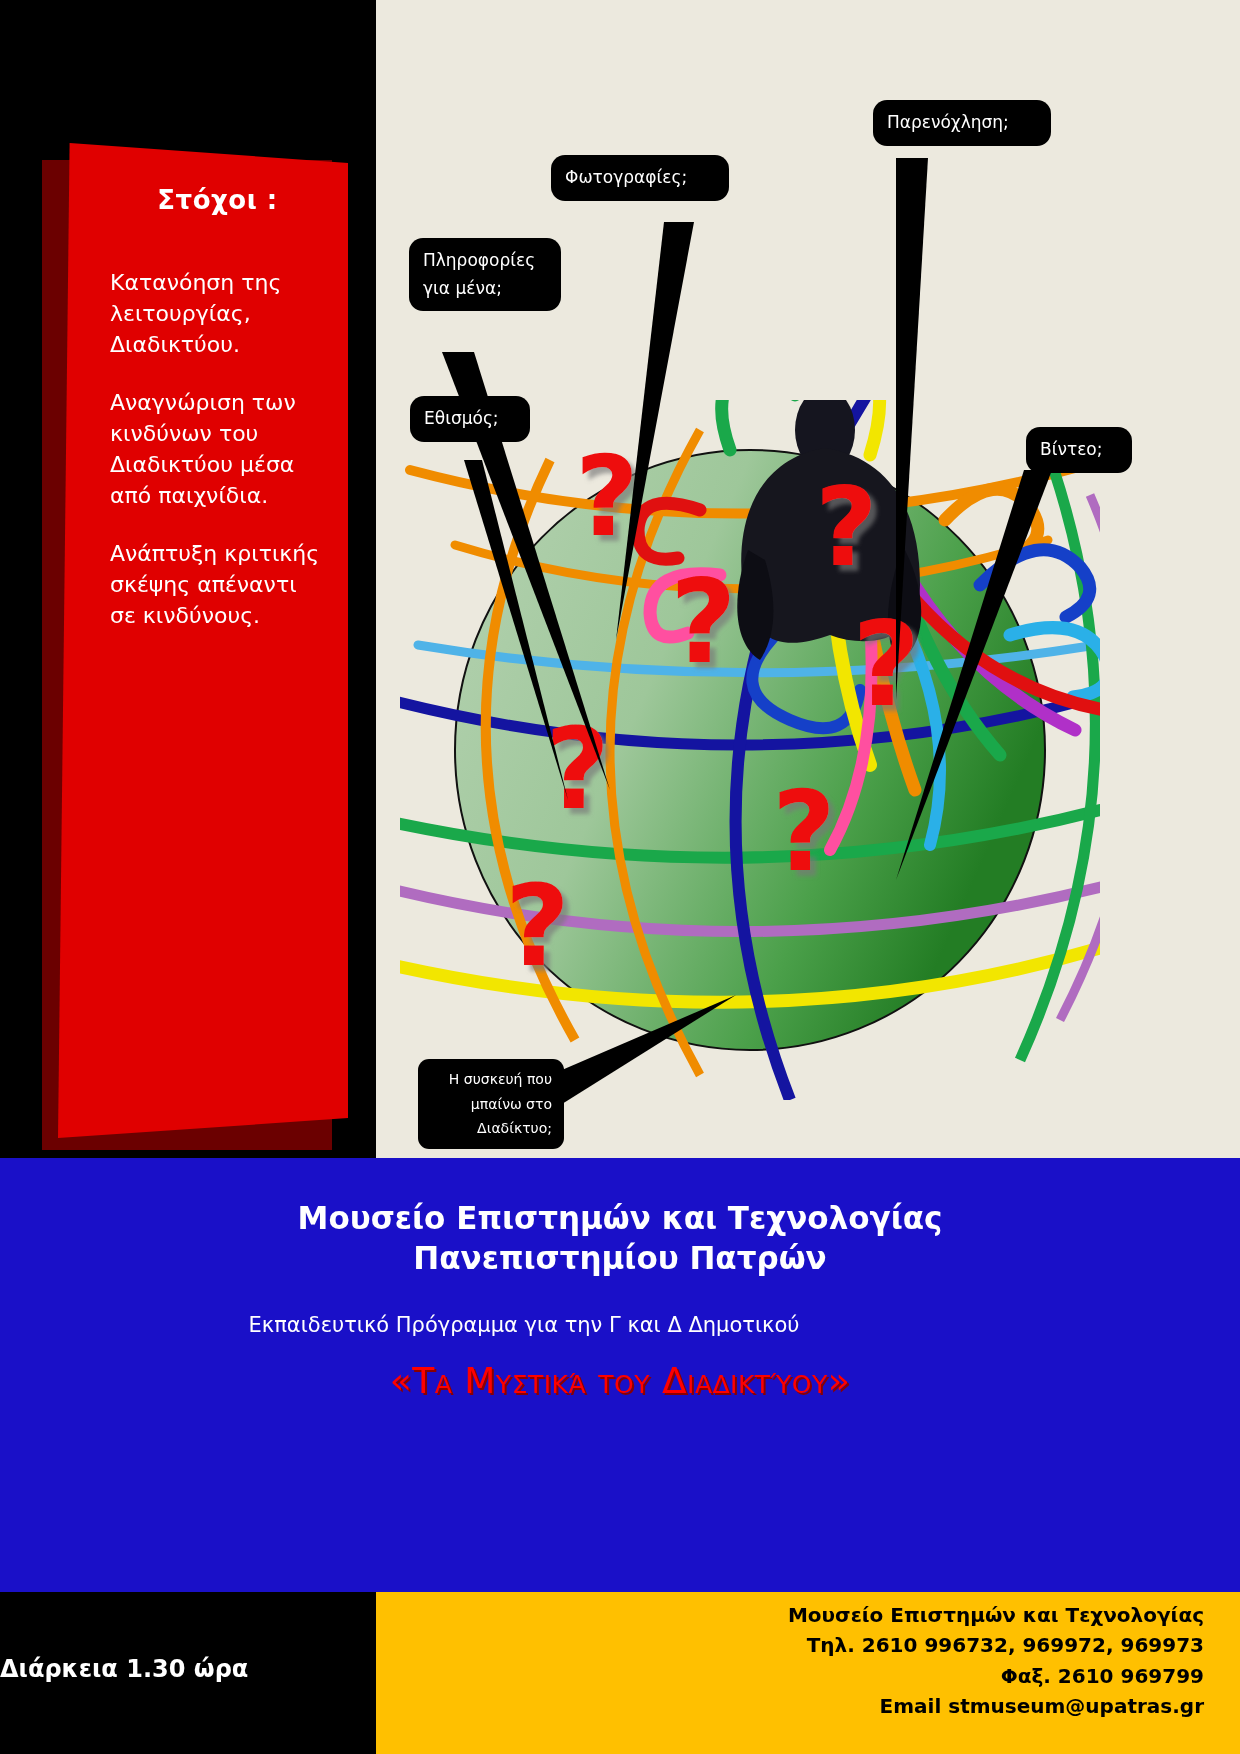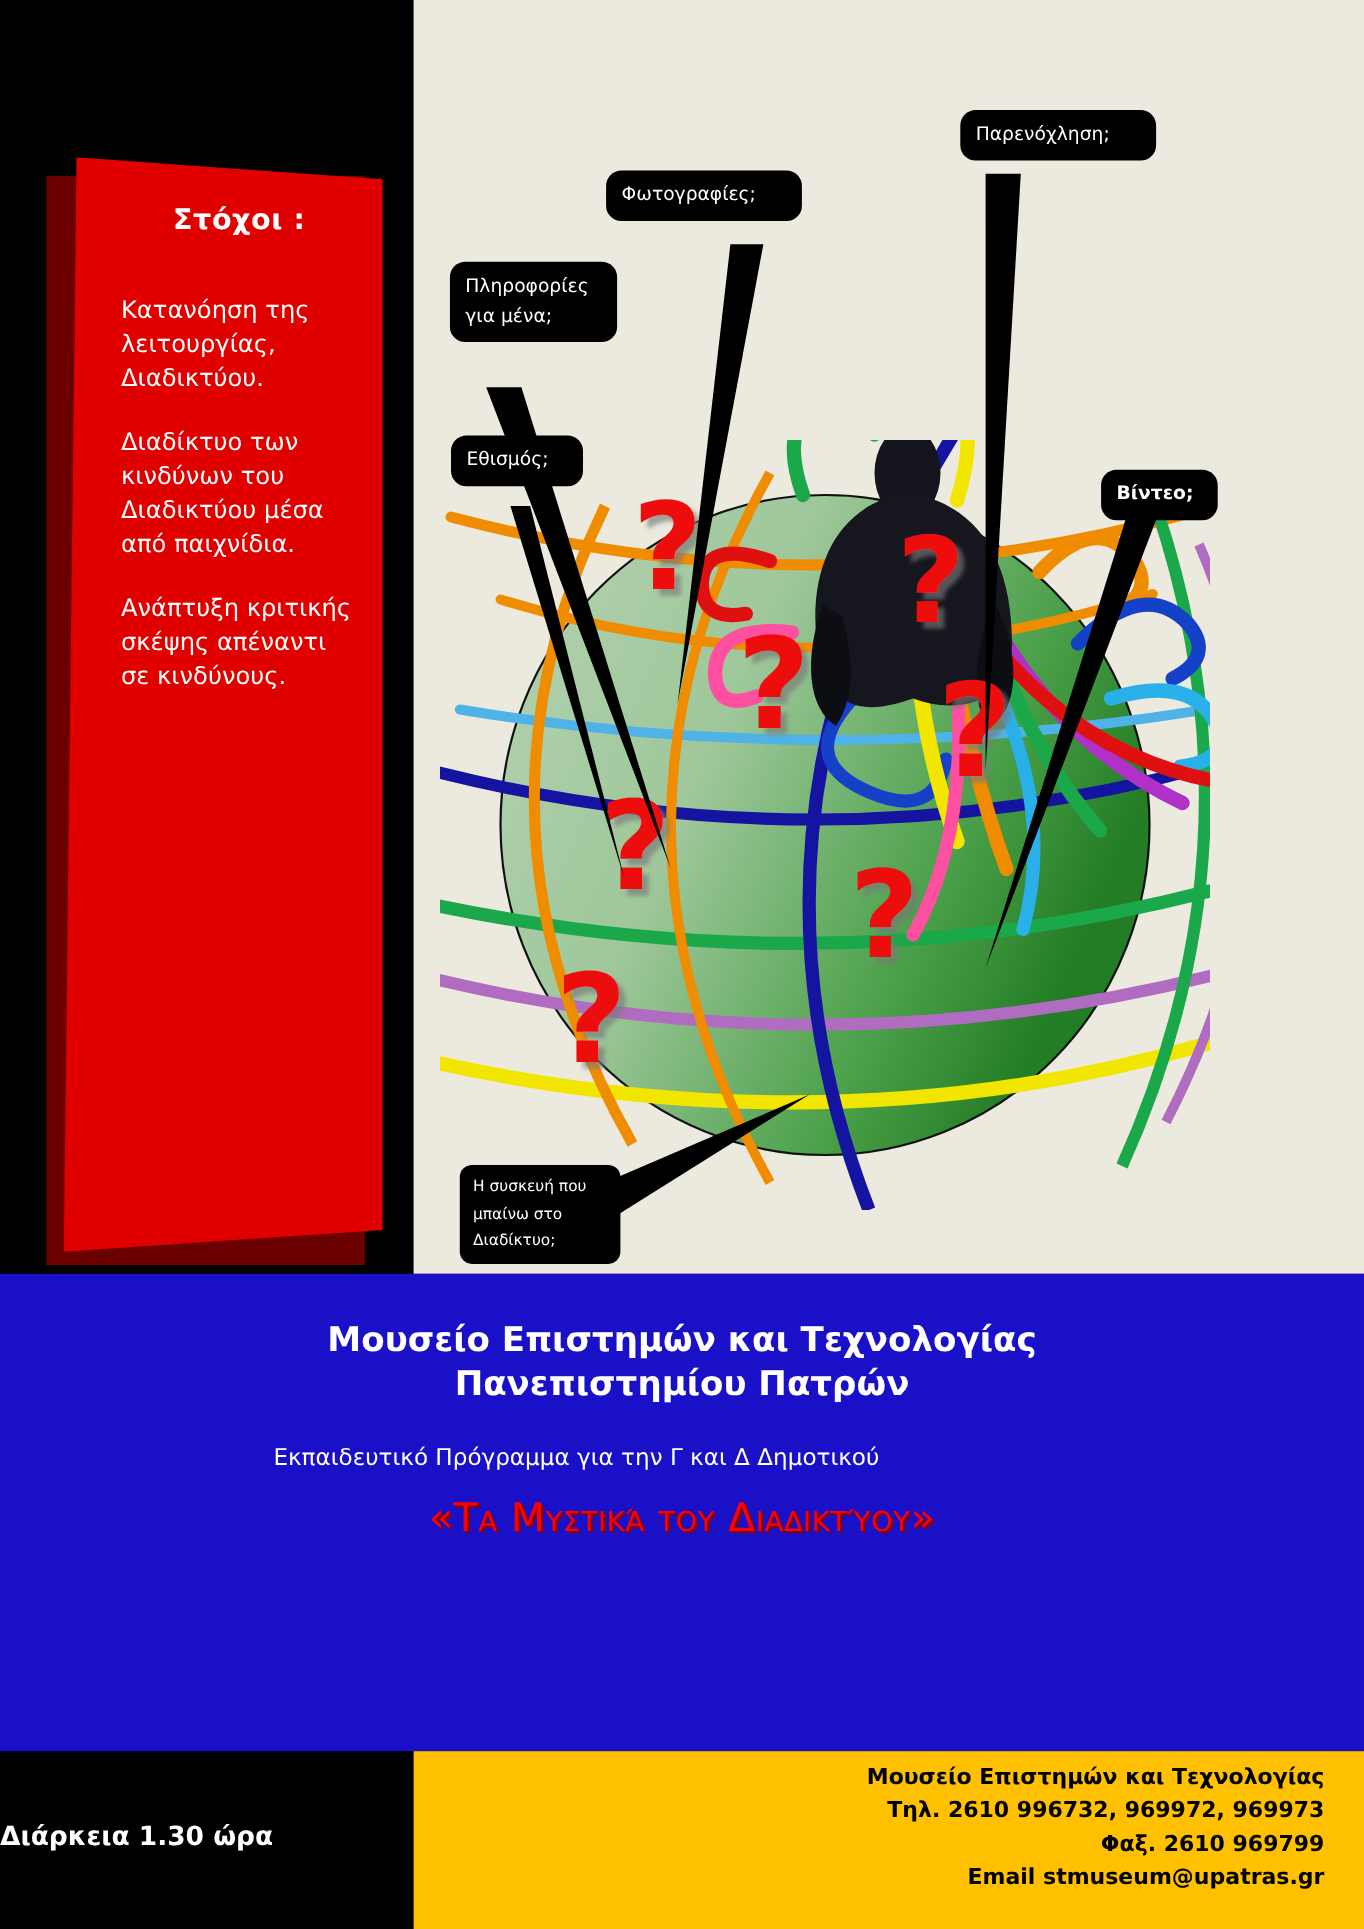--- a/index.html
+++ b/index.html
@@ -90,21 +90,21 @@
   <div class="bg-cream"></div>
   <div class="bg-blue"></div>
   <div class="bg-black-bottom"></div>
   <div class="bg-yellow"></div>
 
   <div class="goals-shadow"></div>
   <div class="goals-panel"></div>
   <div class="goals-inner">
     <div class="goals-title">Στόχοι :</div>
     <div class="goal-item">Κατανόηση της λειτουργίας, Διαδικτύου.</div>
-    <div class="goal-item">Διαδίκτυο των  κινδύνων του Διαδικτύου μέσα από παιχνίδια.</div>
+    <div class="goal-item">Αναγνώριση των  κινδύνων του Διαδικτύου μέσα από παιχνίδια.</div>
     <div class="goal-item">Ανάπτυξη κριτικής σκέψης απέναντι σε κινδύνους.</div>
   </div>
 
   <div class="globe-wrap">
     <svg class="globe-svg" width="700" height="700" viewBox="0 0 700 700">
       <defs>
         <linearGradient id="gsphere" x1="0" y1="0" x2="1" y2="0.45">
           <stop offset="0%" stop-color="#b6d2b2"></stop>
           <stop offset="42%" stop-color="#9ec79a"></stop>
           <stop offset="78%" stop-color="#4ba04a"></stop>
@@ -180,22 +180,22 @@
     <polygon points="520,158 552,158 520,700" fill="#000"></polygon>
     <polygon points="648,470 676,470 520,880" fill="#000"></polygon>
     <polygon points="172,1076 186,1104 360,995" fill="#000"></polygon>
   </svg>
 
   <div class="bubble" style="left:862px;top:100px;width:150px;margin-left:11px;">Παρενόχληση;</div>
   <div class="bubble" style="left:551px;top:155px;width:150px;">Φωτογραφίες;</div>
   <div class="bubble" style="left:409px;top:238px;width:124px;">Πληροφορίες
 για μένα;</div>
   <div class="bubble" style="left:410px;top:396px;width:92px;">Εθισμός;</div>
-  <div class="bubble" style="left:1001px;top:427px;width:78px;font-weight:bold;">Βίντεο;</div>
-  <div class="bubble small" style="left:418px;top:1059px;width:122px;">Η συσκευή που
+  <div class="bubble" style="left:1026px;top:427px;width:78px;">Βίντεο;</div>
+  <div class="bubble small" style="left:418px;top:1059px;width:122px;text-align:right;">Η συσκευή που
 μπαίνω  στο
 Διαδίκτυο;</div>
 
   <div class="footer-title">
     <div>Μουσείο  Επιστημών και Τεχνολογίας</div>
     <div>Πανεπιστημίου Πατρών</div>
   </div>
   <div class="footer-sub">Εκπαιδευτικό Πρόγραμμα για την Γ και Δ Δημοτικού</div>
   <div class="footer-headline">«Τα Μυστικά του Διαδικτύου»</div>
 

